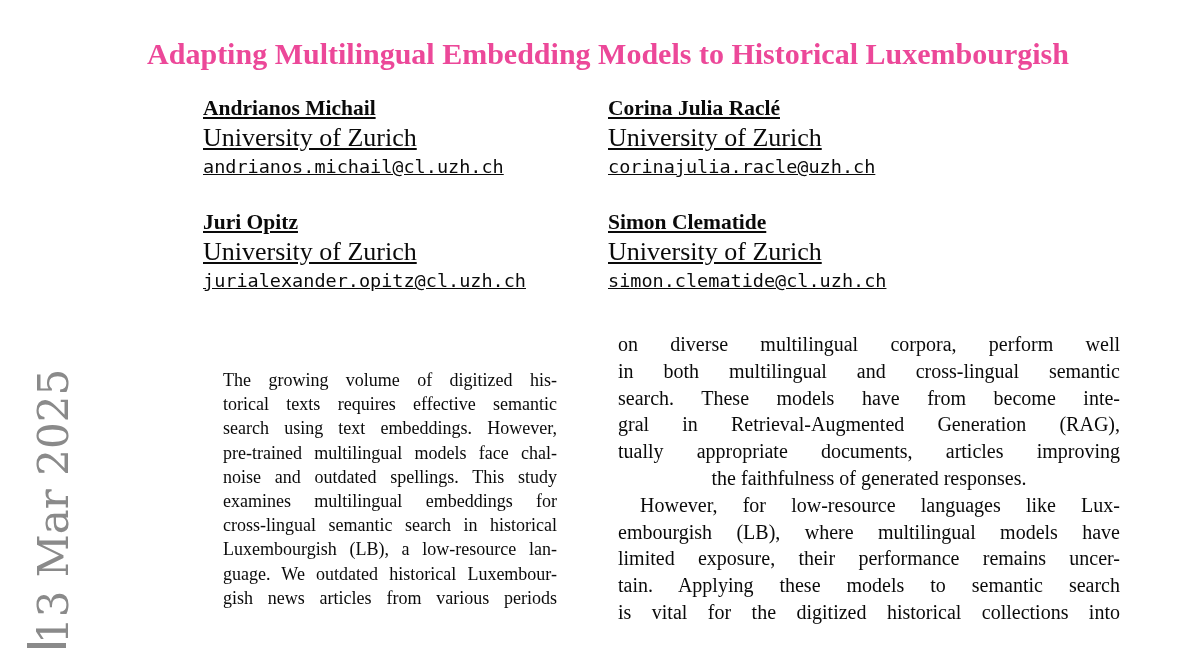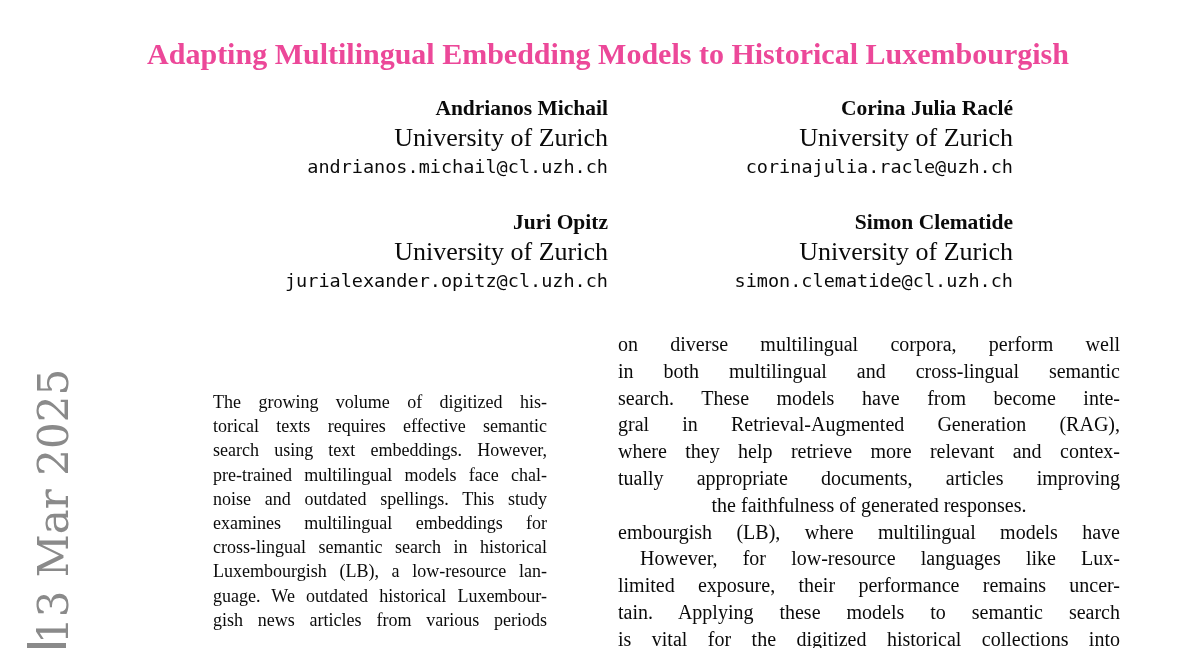--- a/index.html
+++ b/index.html
@@ -25,46 +25,45 @@
   }
   .authors-row {
     position: absolute;
     left: 203px;
     width: 810px;
     display: grid;
     grid-template-columns: 1fr 1fr;
   }
   .authors-row.row-1 { top: 94px; }
   .authors-row.row-2 { top: 208px; }
-  .author { text-align: right; }
+  .author { text-align: left; text-decoration: underline; }
   .author-name { font-size: 21.5px; font-weight: bold; line-height: 29px; }
   .author-aff  { font-size: 26px; line-height: 29px; }
   .author-email {
     font-family: "DejaVu Sans Mono", monospace;
     font-size: 18.5px;
     line-height: 30px;
     white-space: nowrap;
   }
   .abstract-heading {
     position: absolute;
     left: 165px; top: 334px;
     width: 393px;
     margin: 0;
     text-align: center;
     font-size: 22px;
     font-weight: bold;
     line-height: 26px;
   }
   .abstract-col {
     position: absolute;
-    left: 213px; top: 368px;
+    left: 223px; top: 368px;
     width: 334px;
     font-size: 18px;
     line-height: 24.2px;
-    margin-top: 22px;
   }
   .body-col {
     position: absolute;
     left: 618px; top: 331px;
     width: 502px;
     font-size: 20px;
     line-height: 26.8px;
   }
   .jline { text-align: justify; text-align-last: justify; }
   .lline { text-align: center; }
@@ -138,23 +137,22 @@
     <div class="jline">Luxembourgish (LB), a low-resource lan-</div>
     <div class="jline">guage. We outdated historical Luxembour-</div>
     <div class="jline">gish news articles from various periods</div>
   </div>
 
   <div class="body-col">
     <div class="jline">on diverse multilingual corpora, perform well</div>
     <div class="jline">in both multilingual and cross-lingual semantic</div>
     <div class="jline">search.  These models have from become inte-</div>
     <div class="jline">gral in Retrieval-Augmented Generation (RAG),</div>
-    <div class="jline">where they help retrieve more relevant and contex-</div>
     <div class="jline">tually appropriate documents, articles improving</div>
     <div class="lline">the faithfulness of generated responses.</div>
+    <div class="jline indent">However, for low-resource languages like Lux-</div>
     <div class="jline">embourgish (LB), where multilingual models have</div>
-    <div class="jline indent">However, for low-resource languages like Lux-</div>
     <div class="jline">limited exposure, their performance remains uncer-</div>
     <div class="jline">tain.  Applying these models to semantic search</div>
     <div class="jline">is vital for the digitized historical collections into</div>
   </div>
 
 </div>
 
 </body></html>

